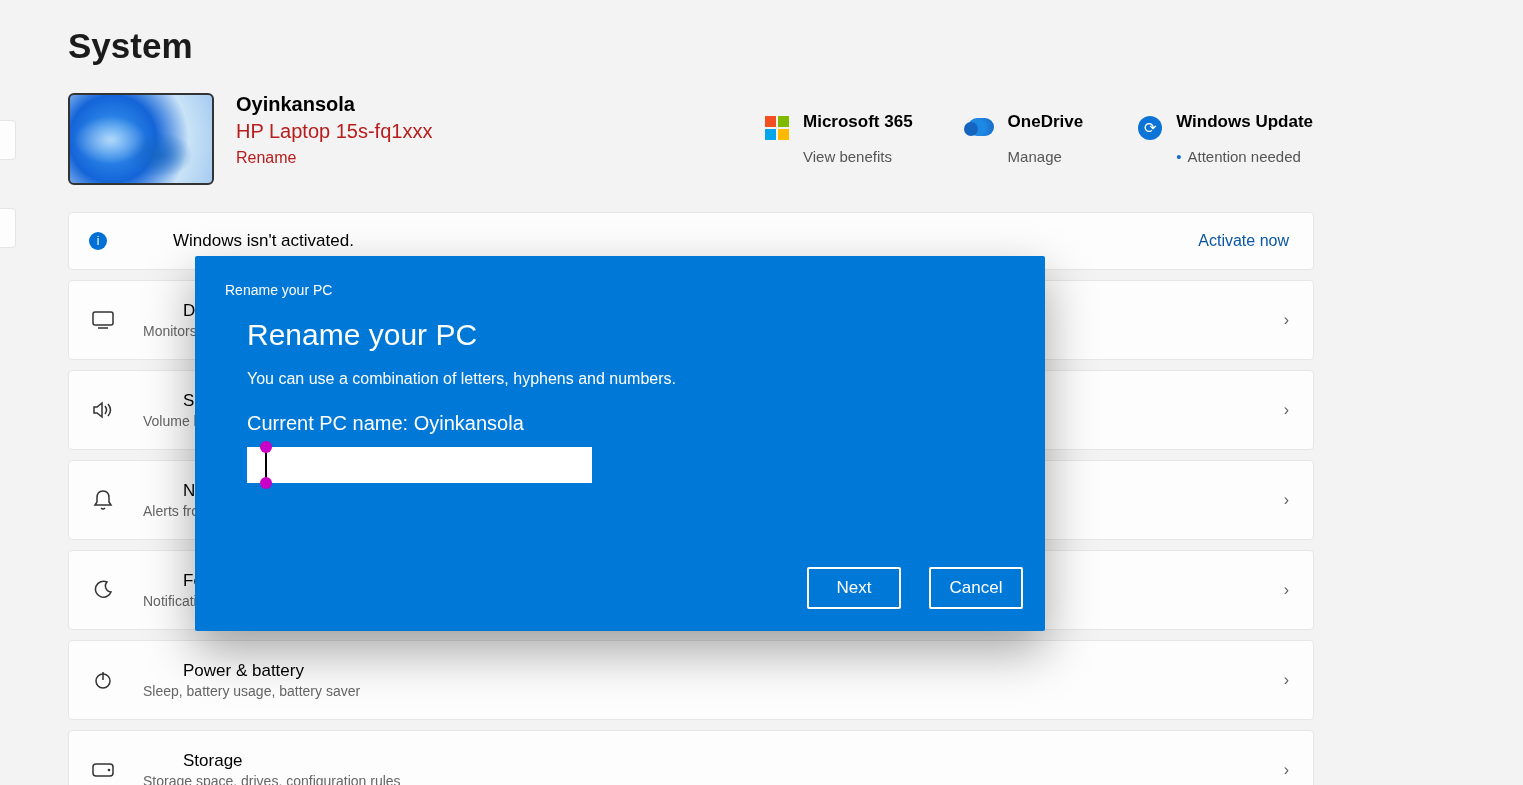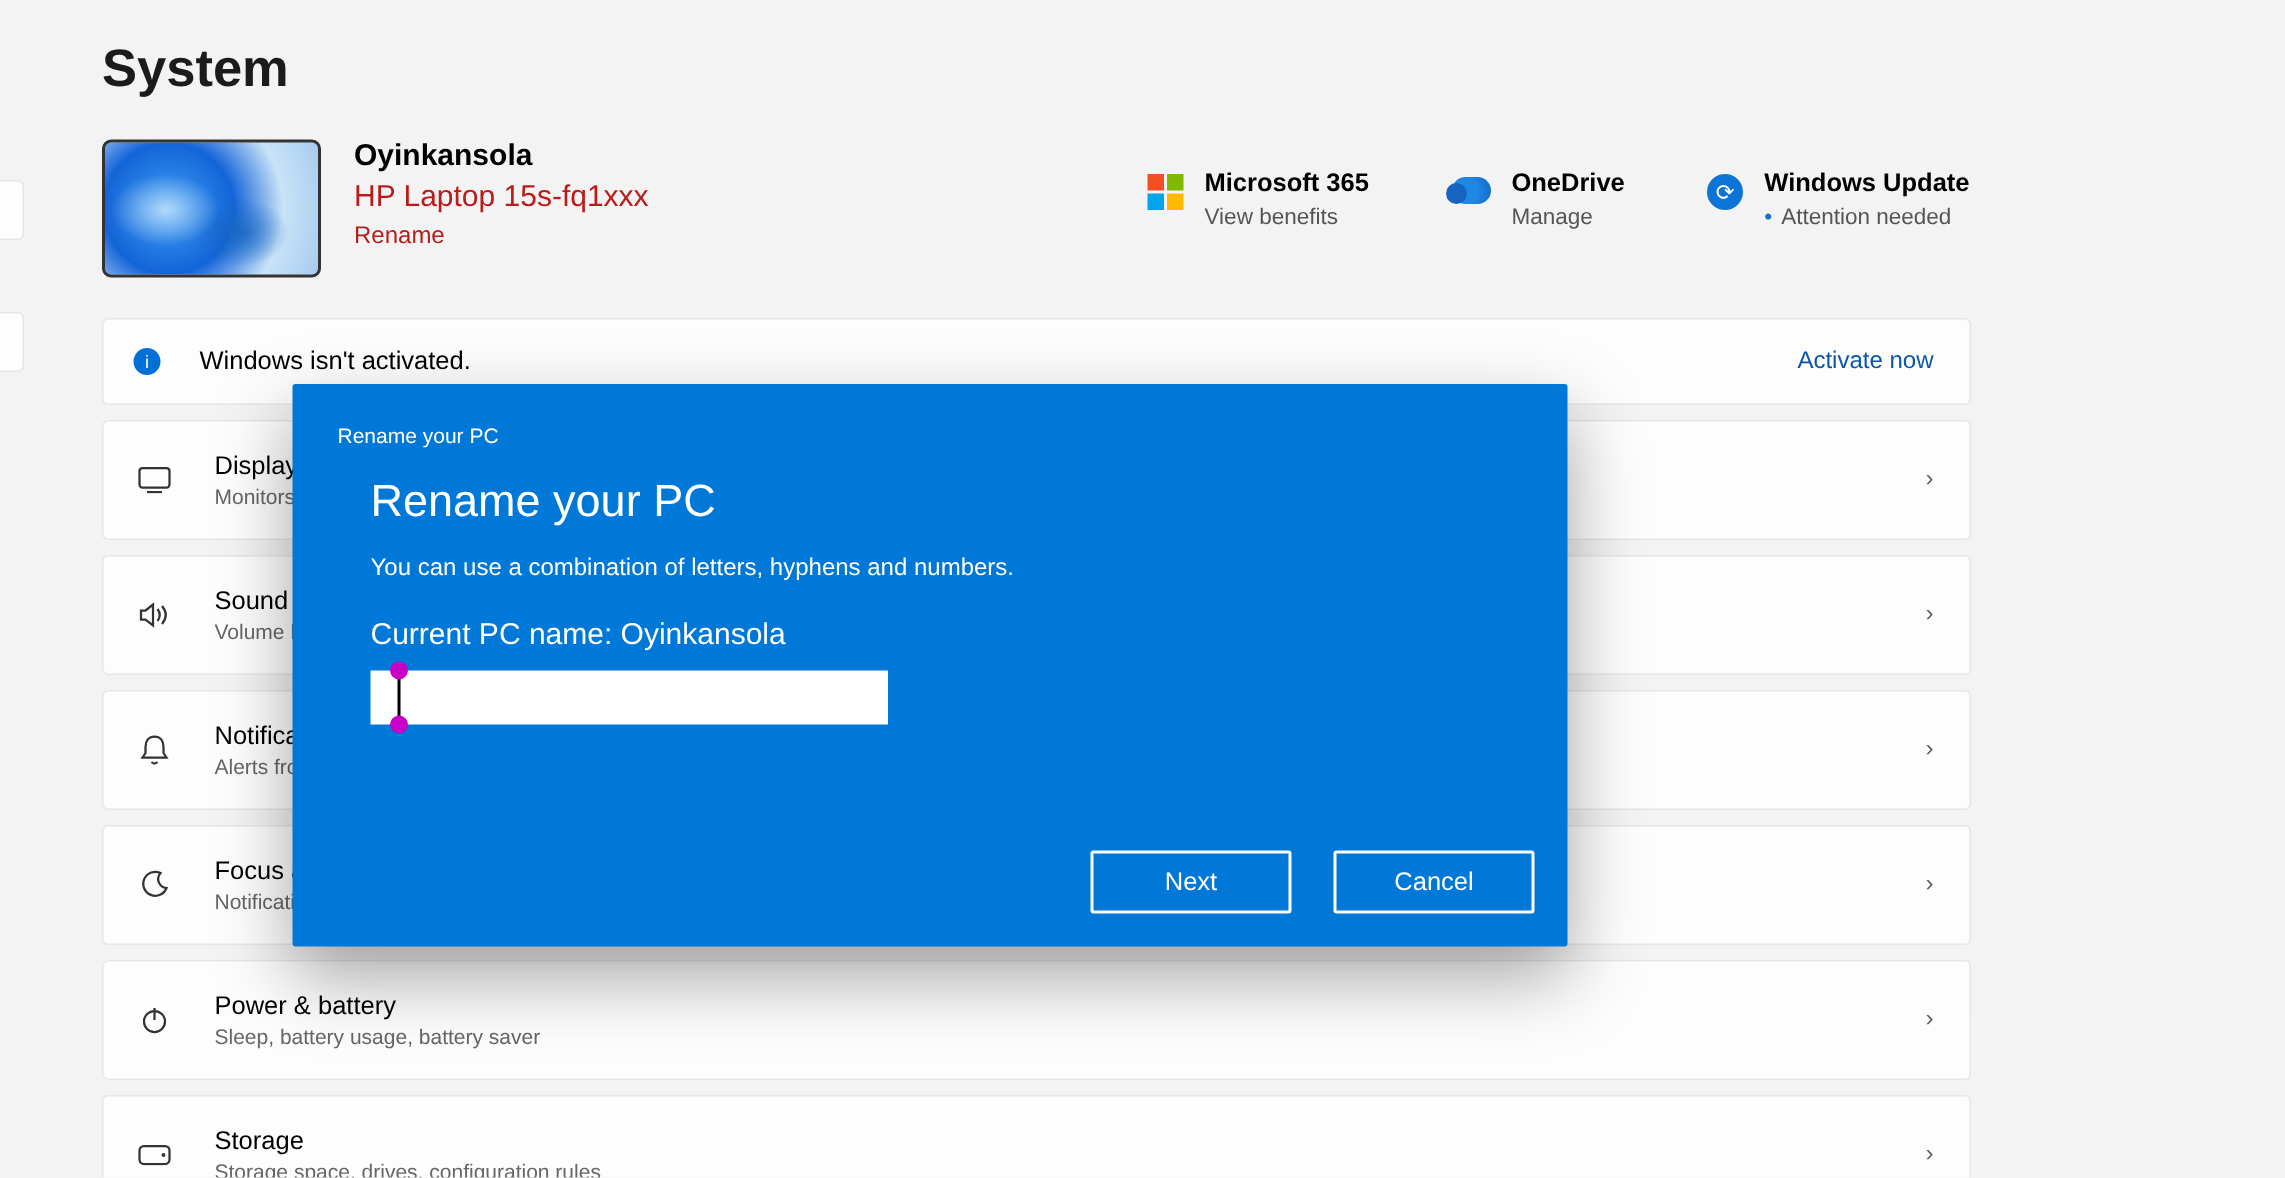--- a/index.html
+++ b/index.html
@@ -66,21 +66,21 @@
   }
   .header-links {
     position: absolute;
     top: 112px;
     right: 210px;
     display: flex;
     gap: 55px;
   }
   .hlink { display: flex; gap: 14px; align-items: flex-start; cursor: pointer; }
   .hlink .title { font-size: 17px; font-weight: 600; }
-  .hlink .sub { font-size: 15px; color: #555; margin-top: 4px; }
+  .hlink .sub { font-size: 15px; color: #555; margin-top: 16px; }
   .attention-dot::before {
     content:"•"; color:#1a6fc9; margin-right:6px;
   }
   .ms365 {
     width: 24px; height: 24px; display: grid;
     grid-template-columns: 1fr 1fr; grid-template-rows: 1fr 1fr; gap:2px;
     margin-top:4px;
   }
   .ms365 span:nth-child(1){background:#f25022;}
   .ms365 span:nth-child(2){background:#7fba00;}
@@ -114,21 +114,21 @@
     height: 80px;
     margin-bottom: 10px;
     display: flex;
     align-items: center;
     padding: 0 20px;
     cursor: pointer;
     position: relative;
   }
   .card.banner { height: 58px; }
   .card-icon { width: 28px; display:flex; align-items:center; justify-content:center; margin-right: 26px; color:#333; }
-  .card-title { font-size: 17px; font-weight: 500; }
+  .card-title { font-size: 17px; font-weight: 500; margin-left: 40px; }
   .card-sub { font-size: 14px; color: #666; margin-top:2px; }
   .chevron {
     position: absolute; right: 24px; top: 50%; transform: translateY(-50%);
     color: #606060; font-size: 16px;
   }
   .info-dot {
     width:18px; height:18px; border-radius:50%;
     background:#006fd6; color:#fff; font-size:12px;
     display:flex; align-items:center; justify-content:center;
     margin-right:26px;
@@ -167,21 +167,21 @@
   .caret-handle.top { left:13px; top:-6px; }
   .caret-handle.bottom { left:13px; bottom:-6px; }
   .caret-bar {
     position:absolute; left:18px; top:3px; width:2px; height:30px; background:#000;
   }
   .dialog-buttons {
     position:absolute; right:22px; bottom:22px;
     display:flex; gap:28px;
   }
   .dlg-btn {
-    width: 134px; height: 42px; border:2px solid #fff;
+    width: 94px; height: 42px; border:2px solid #fff;
     background: transparent; color:#fff; font-size:17px;
     cursor:pointer; border-radius:2px;
   }
   svg { display:block; }
 </style>
 </head>
 <body>
 
 <div class="stub-tabs">
   <div class="stub-tab"></div>

